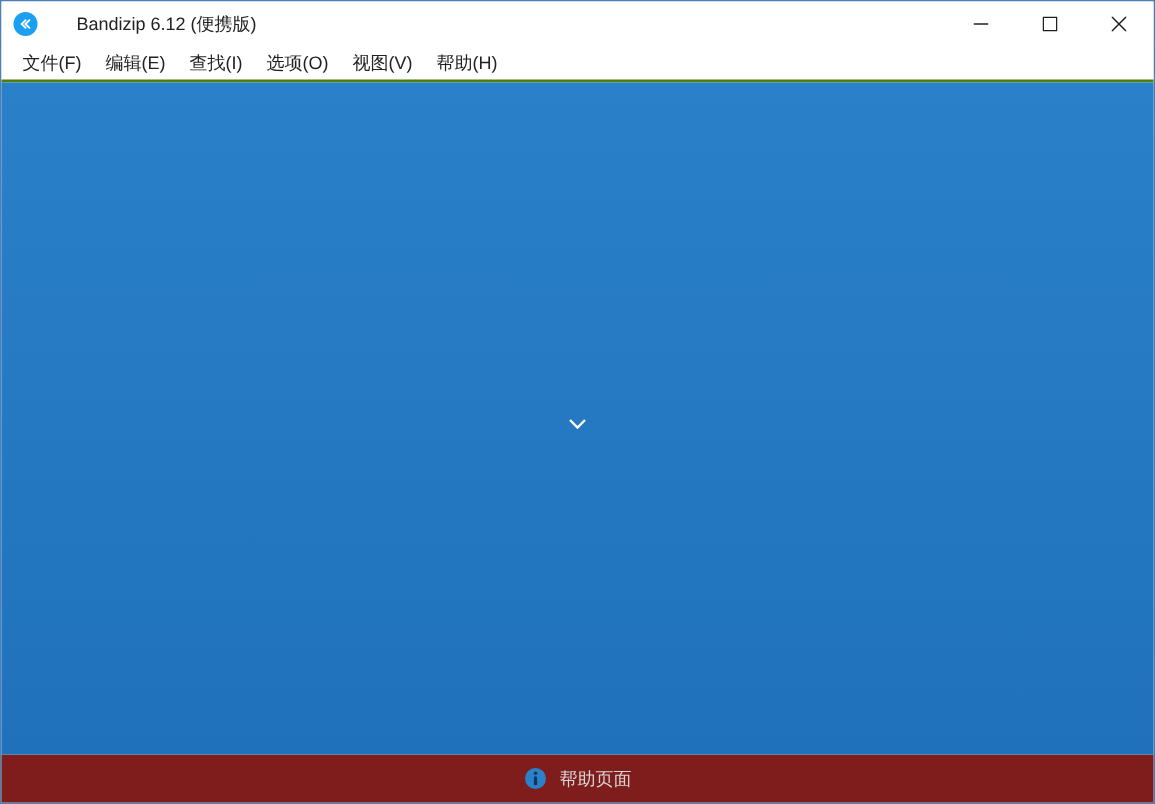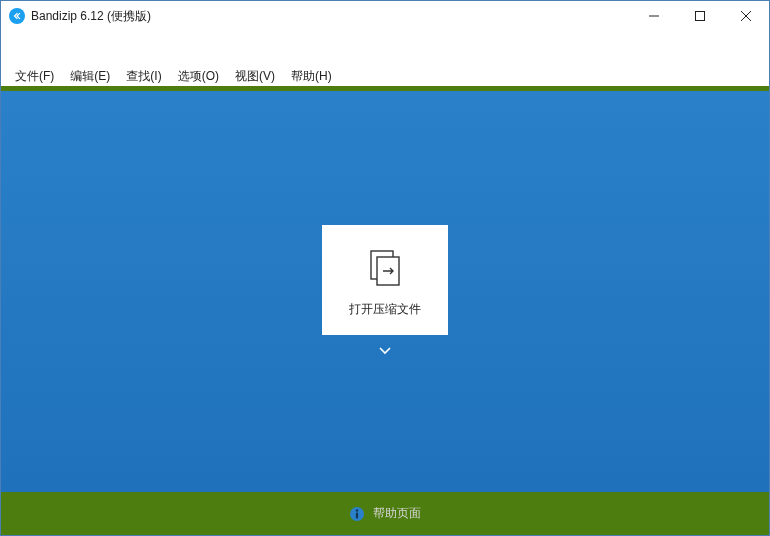--- a/index.html
+++ b/index.html
@@ -1,35 +1,35 @@
 <!DOCTYPE html>
 <html><head>
 <meta charset="utf-8">
 <style>
 * { margin: 0; padding: 0; box-sizing: border-box; font-family: "Microsoft YaHei", "Segoe UI", sans-serif; }
 html, body { width: 770px; height: 536px; overflow: hidden; }
 .window { width: 770px; height: 536px; background: #fff; border: 1px solid #4a7fb5; display: flex; flex-direction: column; }
-.titlebar { height: 30px; display: flex; align-items: center; background: #fff; padding-left: 8px; }
+.titlebar { height: 30px; display: flex; align-items: center; background: #fff; padding-left: 8px; gap: 20px; }
 .titlebar .app-icon { width: 16px; height: 16px; border-radius: 50%; background: #1a9ff1; display: flex; align-items: center; justify-content: center; margin-right: 6px; }
 .titlebar .app-icon svg { width: 10px; height: 10px; }
 .titlebar .title { font-size: 12px; color: #222; }
 .titlebar .win-controls { margin-left: auto; display: flex; }
 .titlebar .win-btn { width: 46px; height: 30px; display: flex; align-items: center; justify-content: center; background: transparent; border: none; cursor: pointer; }
 .titlebar .win-btn svg { width: 10px; height: 10px; }
-.menubar { height: 24px; display: flex; align-items: center; padding: 0 6px; background: #fff; border-bottom: 5px solid #4d7c0f; margin-top: 36px; }
+.menubar { height: 24px; display: flex; align-items: center; padding: 0 6px; background: #fff; border-bottom: 2px solid #4d7c0f; }
 .menubar .menu-item { font-size: 12px; color: #222; padding: 3px 8px; cursor: pointer; }
 .content { flex: 1; background: linear-gradient(180deg, #2a81c9 0%, #1f71bb 100%); position: relative; display: flex; align-items: center; justify-content: center; }
 .tiles { display: flex; flex-direction: column; align-items: center; }
 .tile-row { display: flex; gap: 3px; }
 .tile { width: 126px; height: 110px; background: #fff; display: flex; flex-direction: column; align-items: center; justify-content: center; cursor: pointer; }
 .tile .tile-icon { width: 40px; height: 40px; display: flex; align-items: center; justify-content: center; margin-bottom: 14px; margin-top: 6px; }
 .tile .tile-label { font-size: 12px; color: #222; }
 .expand { margin-top: 6px; cursor: pointer; display: flex; align-items: center; justify-content: center; width: 24px; height: 18px; }
 .expand svg { width: 14px; height: 14px; }
-.statusbar { height: 43px; background: #4d7c0f; display: flex; align-items: center; justify-content: center; gap: 8px; cursor: pointer; }
+.statusbar { height: 32px; background: #7f1d1d; display: flex; align-items: center; justify-content: center; gap: 8px; cursor: pointer; }
 .statusbar .info-icon { width: 16px; height: 16px; display: flex; align-items: center; justify-content: center; }
 .statusbar .status-text { color: #d6d6d6; font-size: 12px; }
 </style>
 </head>
 <body>
 
 <div class="window">
 
   <div class="titlebar">
     <span class="app-icon">
@@ -63,30 +63,20 @@
     <span class="menu-item">查找(I)</span>
     <span class="menu-item">选项(O)</span>
     <span class="menu-item">视图(V)</span>
     <span class="menu-item">帮助(H)</span>
   </div>
 
   <div class="content">
     <div class="tiles">
       <div class="tile-row">
 
-        <div class="tile">
-          <span class="tile-icon">
-            <svg width="40" height="40" viewBox="0 0 40 40" fill="none" stroke="#333" stroke-width="1.4">
-              <rect x="6" y="4" width="22" height="28"></rect>
-              <rect x="12" y="10" width="22" height="28" fill="#fff"></rect>
-              <path d="M18 24h10M25 21l3 3-3 3"></path>
-            </svg>
-          </span>
-          <span class="tile-label">打开压缩文件</span>
-        </div>
 
 
       </div>
       <div class="expand">
         <svg viewBox="0 0 14 14" fill="none" stroke="#fff" stroke-width="1.6">
             <path d="M2 5l5 5 5-5"></path>
           </svg>
       </div>
     </div>
   </div>

